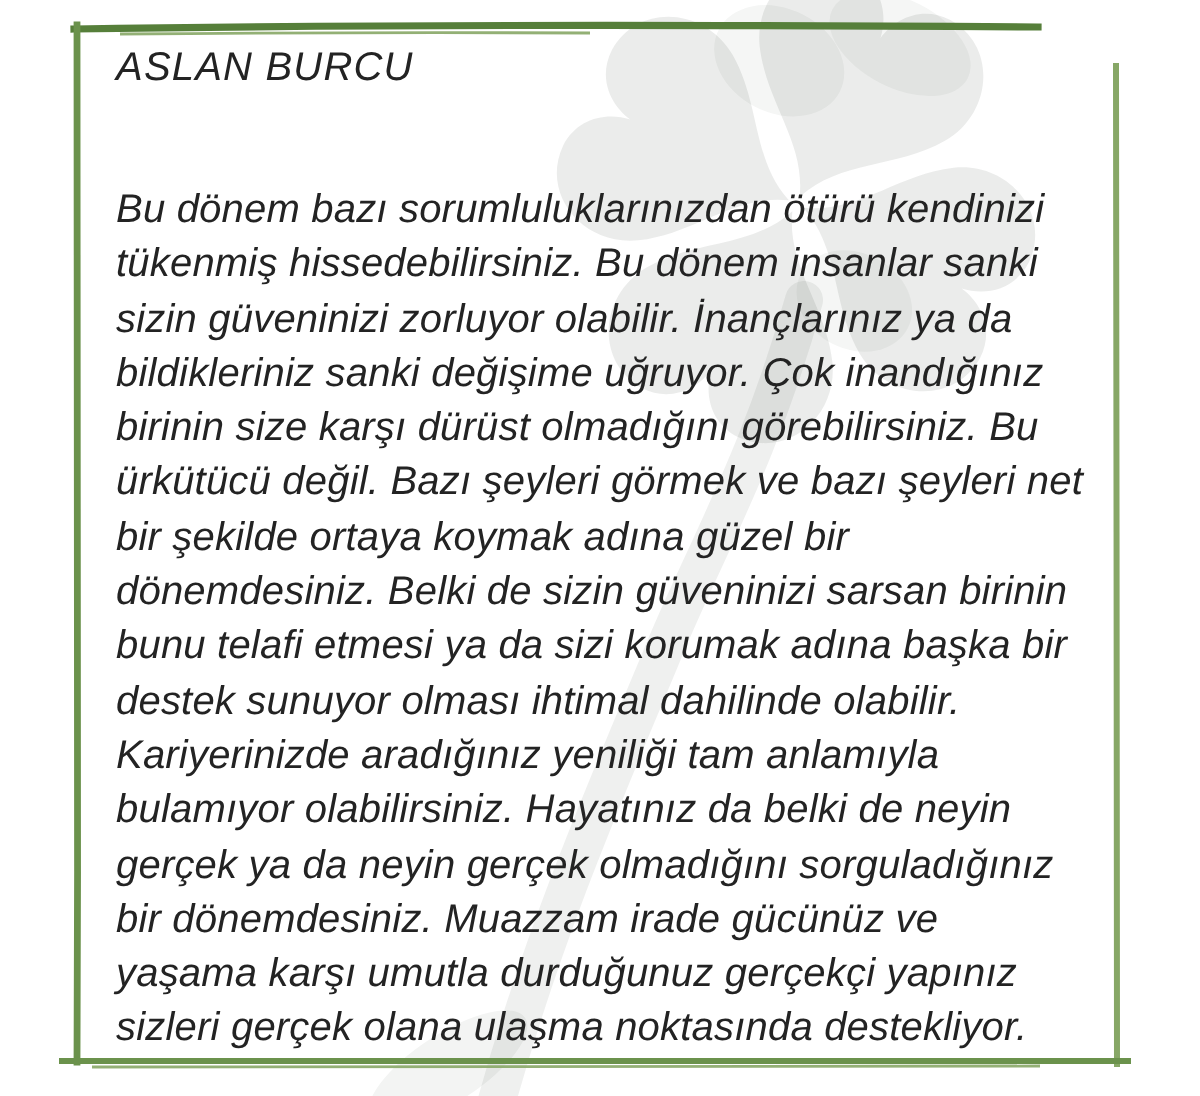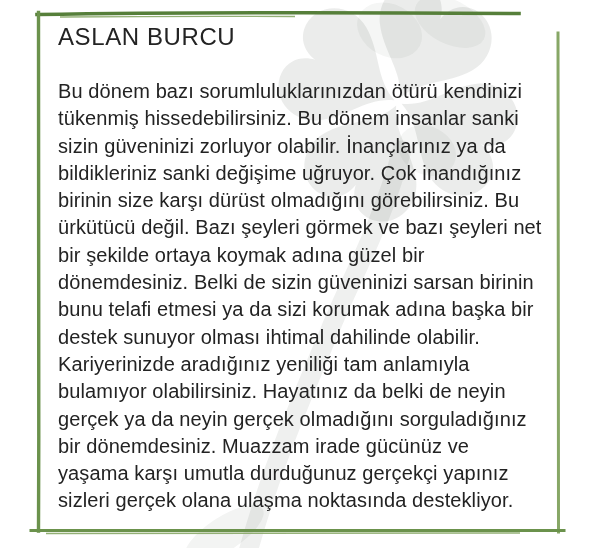--- a/index.html
+++ b/index.html
@@ -34,32 +34,34 @@
   .frame-left   { stroke: var(--border-green, #6b924c);       stroke-width: 3.4; fill: none; stroke-linecap: square; }
   .frame-right  { stroke: var(--border-green-light, #87a766); stroke-width: 3;   fill: none; stroke-linecap: square; }
   .frame-bottom { stroke: var(--border-green, #6b924c);       stroke-width: 3;   fill: none; stroke-linecap: square; }
   .frame-sketch { stroke: var(--border-green-light, #87a766); stroke-width: 1.4; fill: none; stroke-opacity: 0.9; }
 
   .card-title {
     position: absolute;
     left: 58px;
     top: 23px;
     z-index: 2;
-    font-size: 24px;
+    font-style: italic;
+    font-size: 20px;
     letter-spacing: 0.6px;
     color: var(--text-color, #232323);
     white-space: nowrap;
   }
 
   .card-body {
     position: absolute;
     left: 58px;
-    top: 78px;
+    top: 92px;
     width: 505px;
     z-index: 2;
+    font-style: italic;
     font-size: 20px;
     line-height: 27.3px;
     letter-spacing: 0.1px;
     color: var(--text-color, #232323);
     white-space: pre-line;
   }
 </style>
 </head>
 <body>
 

